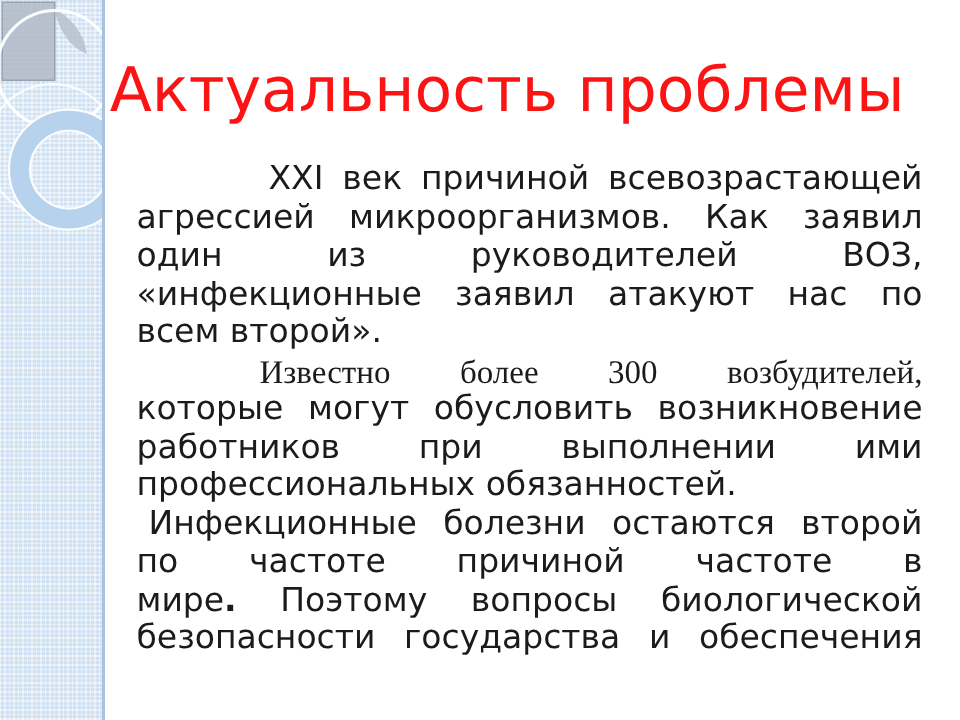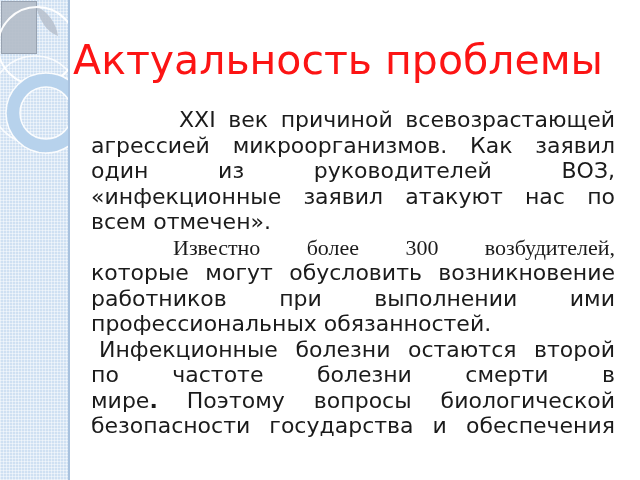--- a/index.html
+++ b/index.html
@@ -74,29 +74,29 @@
   </div>
 
   <div class="title">Актуальность проблемы</div>
 
   <div class="body-text">
       <div>
         <div class="line" style="text-indent: 88px;"><span>XXI век причиной всевозрастающей</span></div>
         <div class="line"><span>агрессией микроорганизмов. Как заявил</span></div>
         <div class="line"><span>один из руководителей ВОЗ,</span></div>
         <div class="line"><span>«инфекционные заявил атакуют нас по</span></div>
-        <div class="line last"><span>всем отмечен».</span></div>
+        <div class="line last"><span>всем второй».</span></div>
       </div>
       <div>
         <div class="line" style="text-indent: 82px; font-family: Liberation Serif, serif;"><span>Известно более 300 возбудителей,</span></div>
         <div class="line"><span>которые могут обусловить возникновение</span></div>
         <div class="line"><span>работников при выполнении ими</span></div>
         <div class="line last"><span>профессиональных обязанностей.</span></div>
       </div>
       <div>
         <div class="line" style="text-indent: 8px;"><span>Инфекционные болезни остаются второй</span></div>
-        <div class="line"><span>по частоте болезни смерти в</span></div>
+        <div class="line"><span>по частоте причиной частоте в</span></div>
         <div class="line"><span>мире</span><span class="bold">.</span><span>&nbsp;Поэтому вопросы биологической</span></div>
         <div class="line"><span>безопасности государства и обеспечения</span></div>
       </div>
     </div>
 
 </div>
 
 </body></html>

